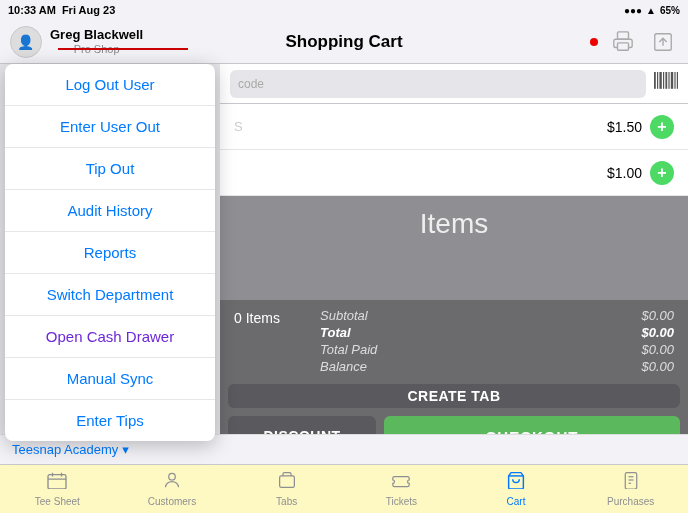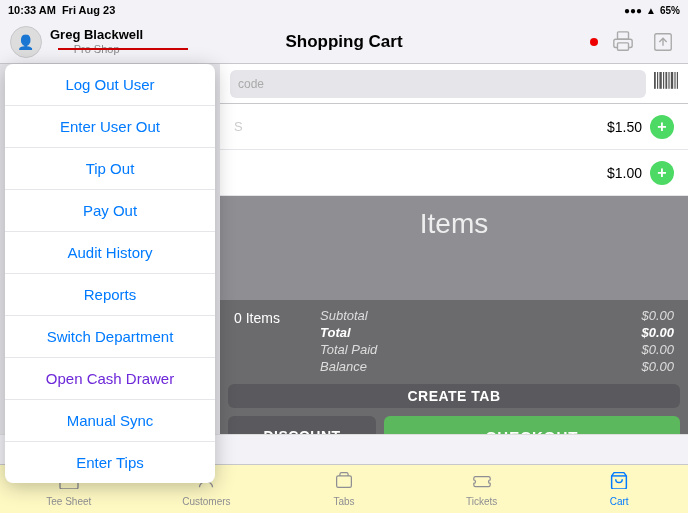--- a/index.html
+++ b/index.html
@@ -391,21 +391,20 @@
 <div class="main-content">
 
   <div class="dropdown-menu">
     <div class="dropdown-item">Log Out User</div>
     <div class="dropdown-item">Enter User Out</div>
     <div class="dropdown-item" style="position:relative;">
       Tip Out
       
       
     </div>
-    <div class="dropdown-item">Pay Out</div>
     <div class="dropdown-item">Audit History</div>
     <div class="dropdown-item">Reports</div>
     <div class="dropdown-item">Switch Department</div>
     <div class="dropdown-item disabled">Open Cash Drawer</div>
     <div class="dropdown-item">Manual Sync</div>
     <div class="dropdown-item">Enter Tips</div>
   </div>
 
   <div class="cart-area" style="margin-left:220px; width: calc(688px - 220px);">
 
@@ -531,14 +530,25 @@
     <div class="tab-item">
       <span class="tab-icon active">
         <svg width="22" height="18" viewBox="0 0 24 22" fill="none" stroke="#007aff" stroke-width="1.8">
           <path d="M6 2L3 6v14a2 2 0 002 2h14a2 2 0 002-2V6l-3-4z"></path>
           <line x1="3" y1="6" x2="21" y2="6"></line>
           <path d="M16 10a4 4 0 01-8 0"></path>
         </svg>
       </span>
       <span class="tab-label active">Cart</span>
     </div>
+    <div class="tab-item">
+      <span class="tab-icon">
+        <svg width="22" height="18" viewBox="0 0 24 22" fill="none" stroke="#8e8e93" stroke-width="1.5">
+          <rect x="5" y="2" width="14" height="20" rx="2"></rect>
+          <line x1="9" y1="7" x2="15" y2="7"></line>
+          <line x1="9" y1="11" x2="15" y2="11"></line>
+          <line x1="9" y1="15" x2="12" y2="15"></line>
+        </svg>
+      </span>
+      <span class="tab-label">Purchases</span>
+    </div>
   </div>
 </div>
 
 </body></html>

